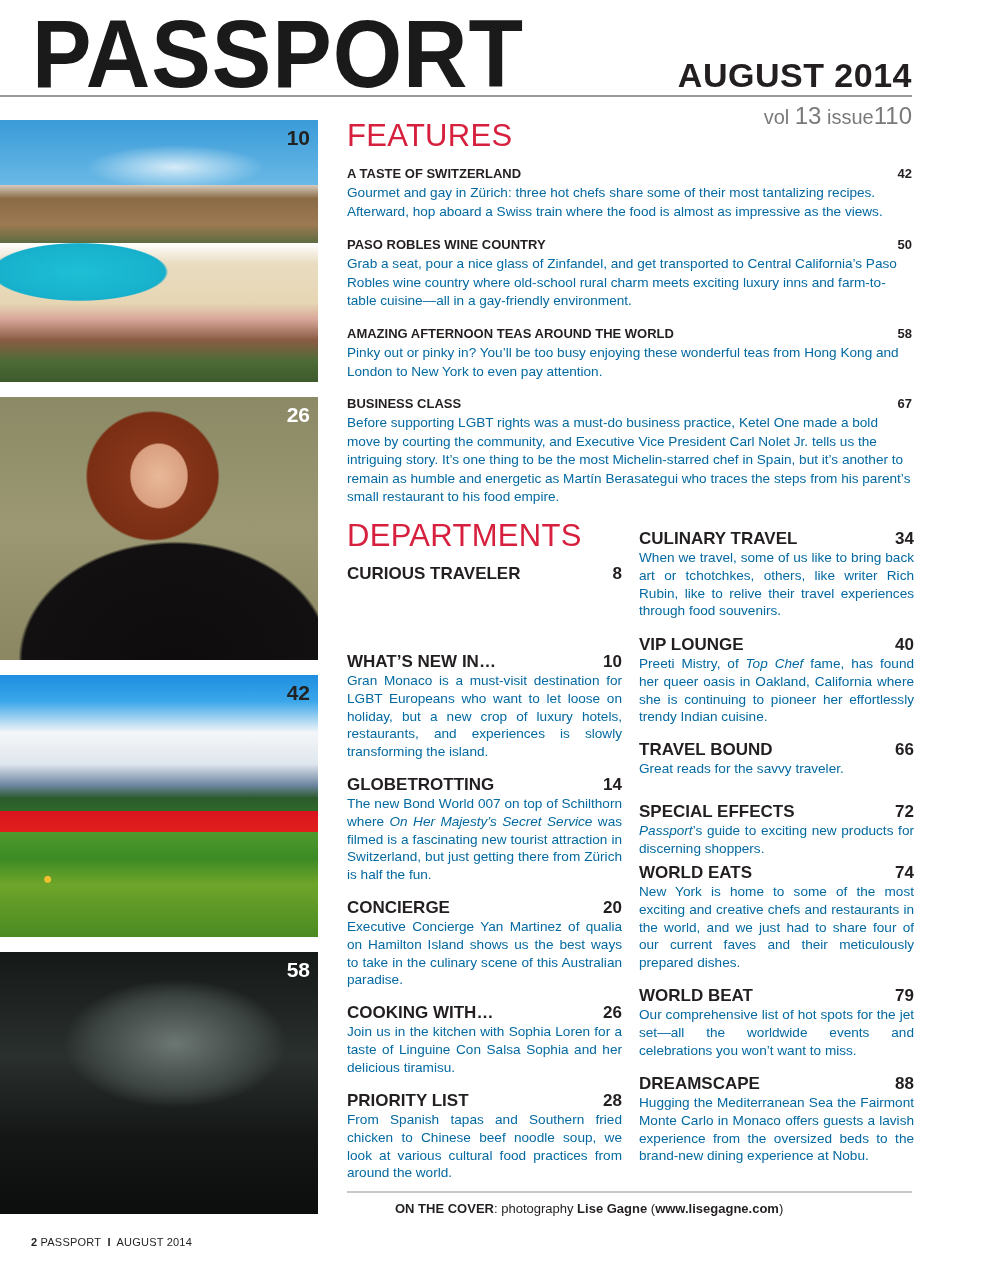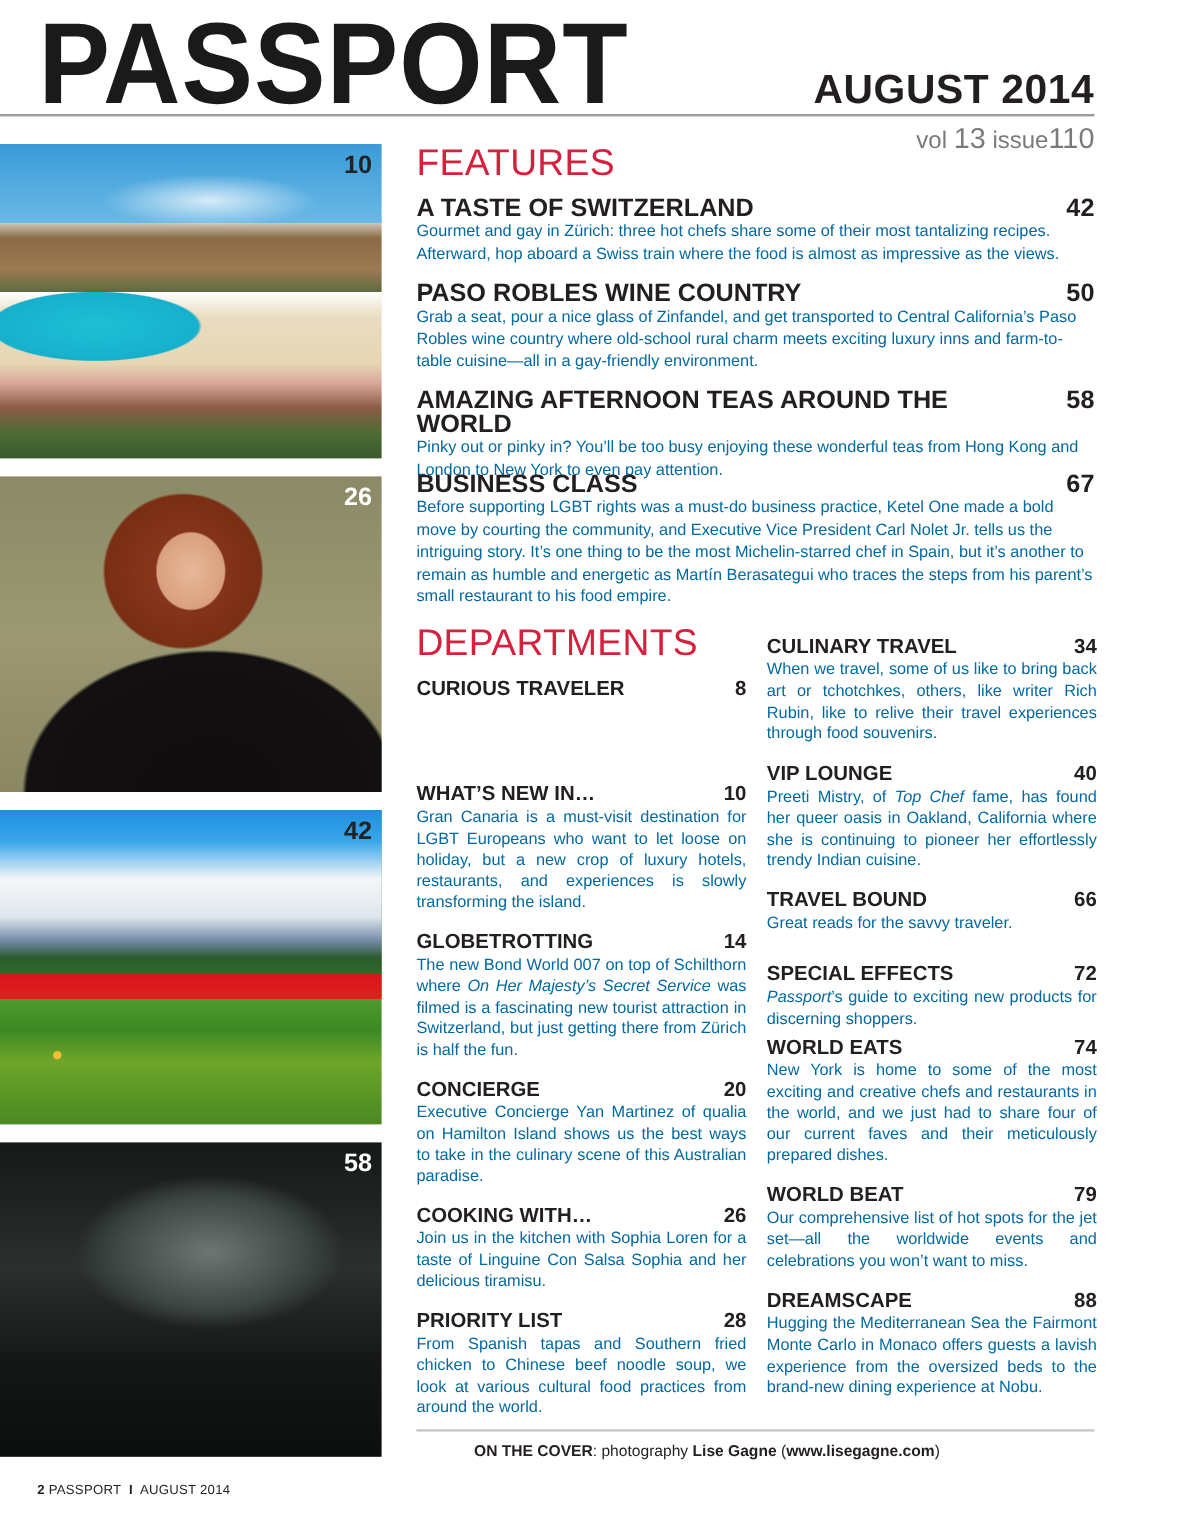--- a/index.html
+++ b/index.html
@@ -47,21 +47,21 @@
   .photo4 .pnum { color: #fff; }
 
   .section-title { position: absolute; left: 347px; font-size: 31px; color: #d6203d; font-weight: 400; letter-spacing: 0.3px; }
   .features-title { top: 118px; }
   .departments-title { top: 518px; }
 
   .entry { position: absolute; }
   .entry .ehead { display: flex; justify-content: space-between; align-items: baseline; font-weight: 700; color: #231f20; }
   .entry .edesc { color: #0369a1; }
   .feat { left: 347px; width: 565px; }
-  .feat .ehead { font-size: 21px; line-height: 20px; gap: 37px; }
+  .feat .ehead { font-size: 13px; line-height: 20px; gap: 37px; }
   .feat .edesc { font-size: 13.6px; line-height: 18.6px; }
   .dept { width: 275px; }
   .dept .ehead { font-size: 17px; line-height: 20px; }
   .dept .edesc { font-size: 13.6px; line-height: 17.8px; text-align: justify; }
   .col1 { left: 347px; }
   .col2 { left: 639px; }
 
   .cover-rule { position: absolute; left: 347px; top: 1191px; width: 565px; height: 2px; background: #c8c8c8; }
   .cover-credit { position: absolute; left: 347px; top: 1201px; font-size: 13px; color: #231f20; margin-left: 48px; }
   .cover-credit b { font-weight: 700; }
@@ -131,21 +131,21 @@
   <div class="ehead">
       <span>CURIOUS TRAVELER</span>
       <span>8</span>
     </div>
 </div>
 <div class="entry dept col1" style="top:652px;">
   <div class="ehead">
       <span>WHAT’S NEW IN…</span>
       <span>10</span>
     </div>
-  <div class="edesc">Gran Canaria is a must-visit destination for LGBT Europeans who want to let loose on holiday, but a new crop of luxury hotels, restaurants, and experiences is slowly transforming the island.</div>
+  <div class="edesc">Gran Monaco is a must-visit destination for LGBT Europeans who want to let loose on holiday, but a new crop of luxury hotels, restaurants, and experiences is slowly transforming the island.</div>
 </div>
 <div class="entry dept col1" style="top:775px;">
   <div class="ehead">
       <span>GLOBETROTTING</span>
       <span>14</span>
     </div>
   <div class="edesc"><span>The new Bond World 007 on top of Schilthorn where </span><i>On Her Majesty’s Secret Service</i><span> was filmed is a fascinating new tourist attraction in Switzerland, but just getting there from Zürich is half the fun.</span></div>
 </div>
 <div class="entry dept col1" style="top:898px;">
   <div class="ehead">

